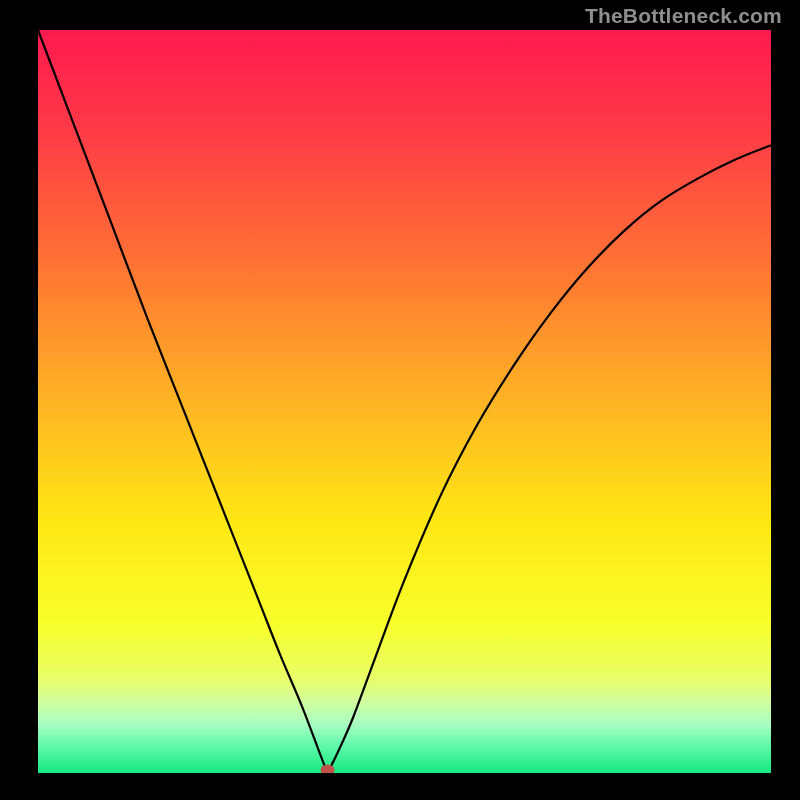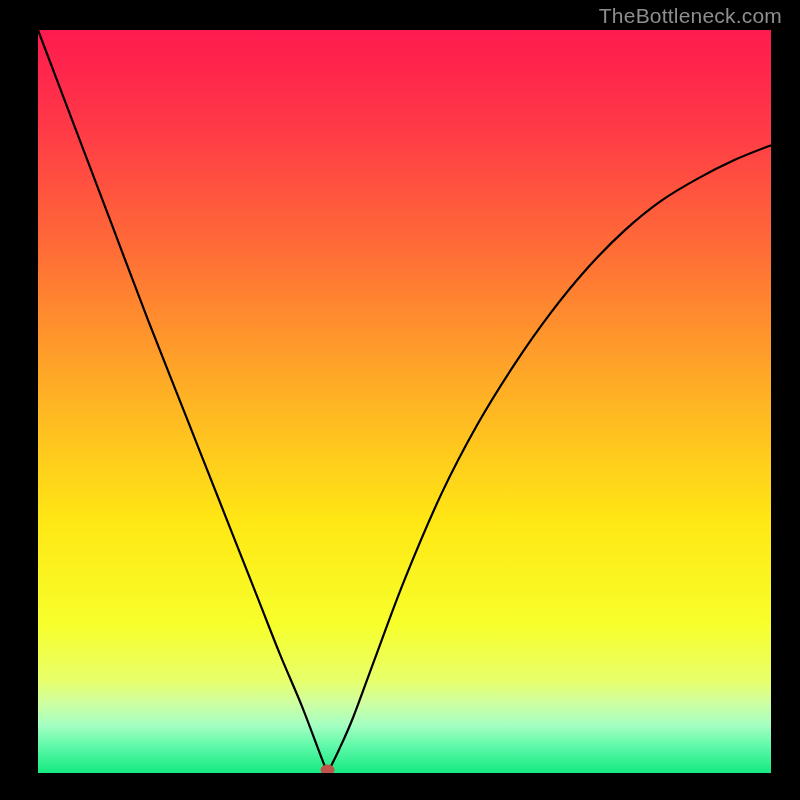--- a/index.html
+++ b/index.html
@@ -19,21 +19,21 @@
     height: 800px;
     background: #000;
   }
   .watermark {
     position: absolute;
     top: 4px;
     right: 18px;
     color: #8e8e8e;
     font-size: 21px;
     letter-spacing: 0.2px;
-    font-weight: 400;
+    font-weight: 700;
     user-select: none;
   }
   svg {
     position: absolute;
     left: 0;
     top: 0;
   }
   .curve {
     fill: none;
     stroke: #000;

